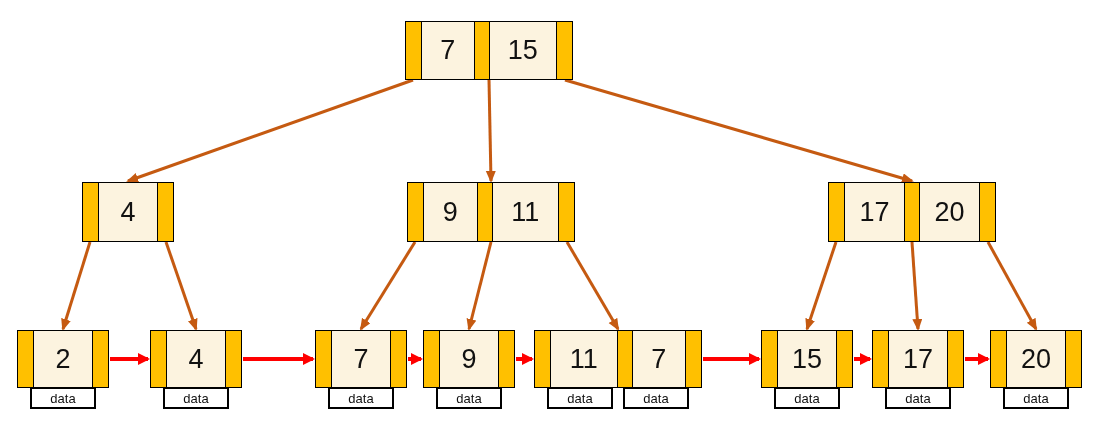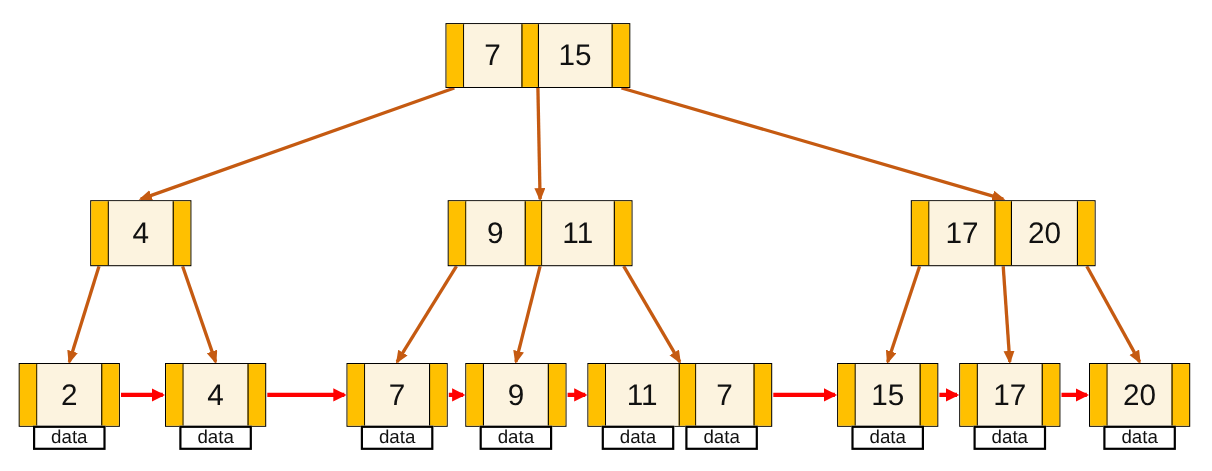--- a/index.html
+++ b/index.html
@@ -37,21 +37,21 @@
     background: var(--key-fill);
   }
   .databox {
     position: absolute;
     box-sizing: border-box;
     border: 2px solid var(--node-border);
     background: var(--data-box-fill);
     display: flex;
     align-items: center;
     justify-content: center;
-    font-size: 17px;
+    font-size: 13px;
     color: var(--key-text);
   }
 </style>
 </head>
 <body>
 
 <div id="stage" style="width: 1102px; height: 428px; background: rgb(255, 255, 255);">
   <svg id="edges" xmlns="http://www.w3.org/2000/svg" width="1102" height="428" viewBox="0 0 1102 428">
       <defs>
         <marker id="treeHead" markerUnits="userSpaceOnUse" markerWidth="13" markerHeight="11" refX="10" refY="5" orient="auto">

